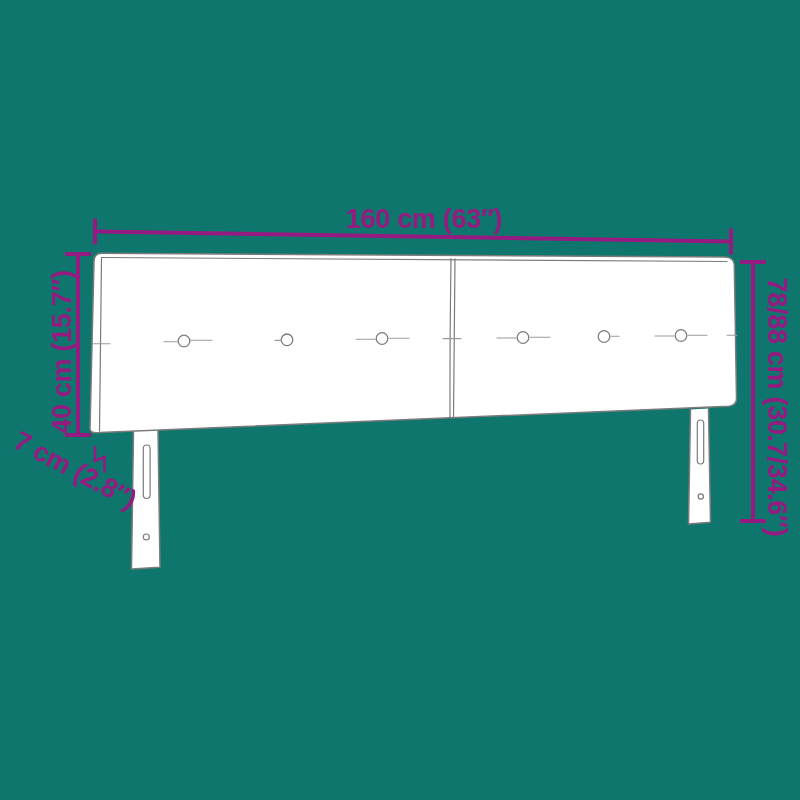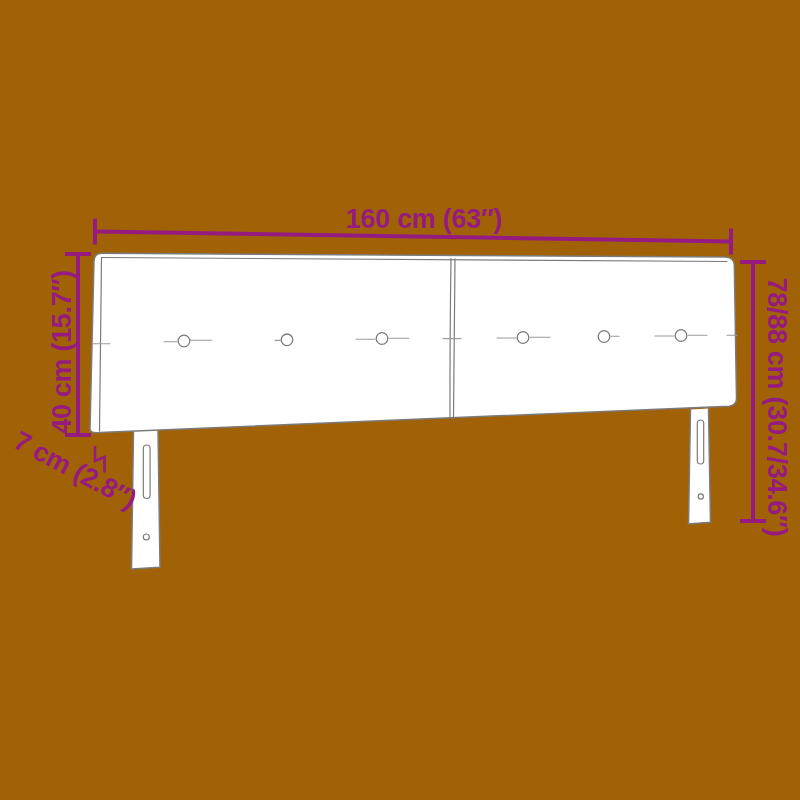--- a/index.html
+++ b/index.html
@@ -4,21 +4,21 @@
 <style>
   html, body {
     margin: 0;
     padding: 0;
     background: #ffffff;
   }
   .stage {
     position: relative;
     width: 800px;
     height: 800px;
-    background: #a16207;
+    background: #0f766e;
     overflow: hidden;
     text-align: right;
   }
   svg { display: block; }
   .dim-label {
     font-family: "Liberation Sans", "DejaVu Sans", sans-serif;
     font-weight: 700;
     font-size: 27px;
     letter-spacing: -0.3px;
   }

